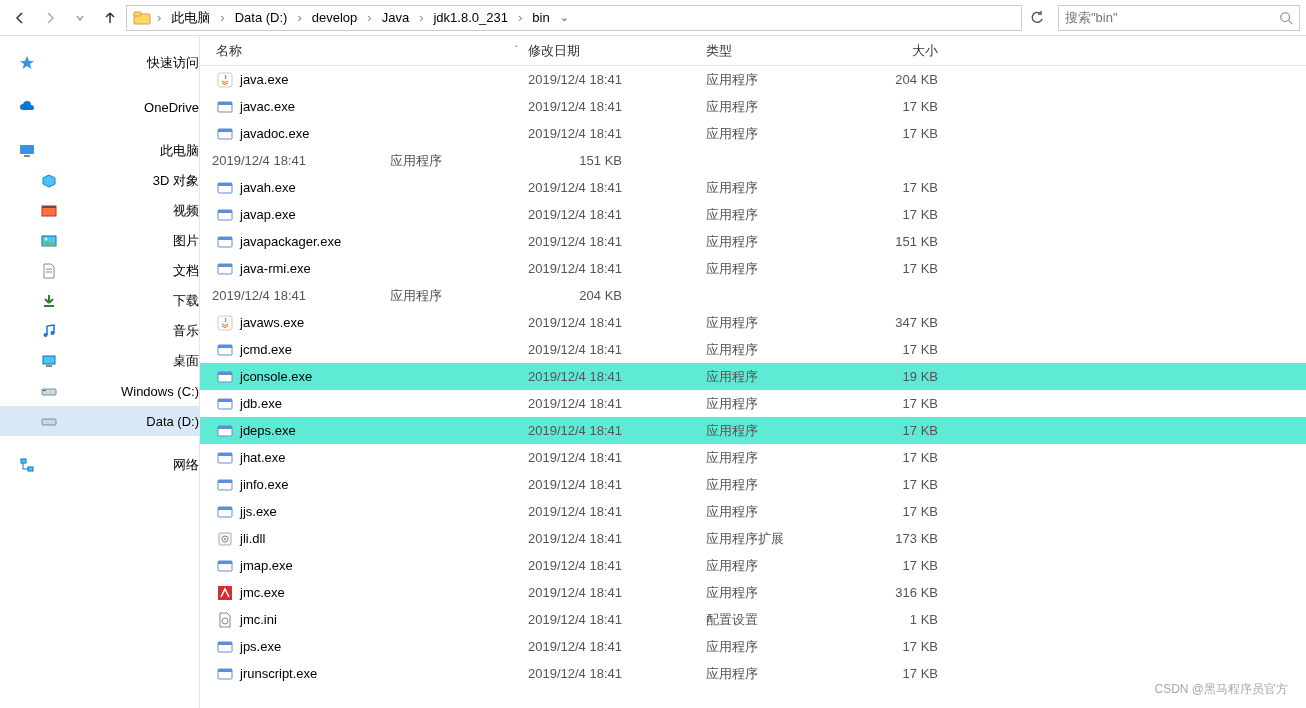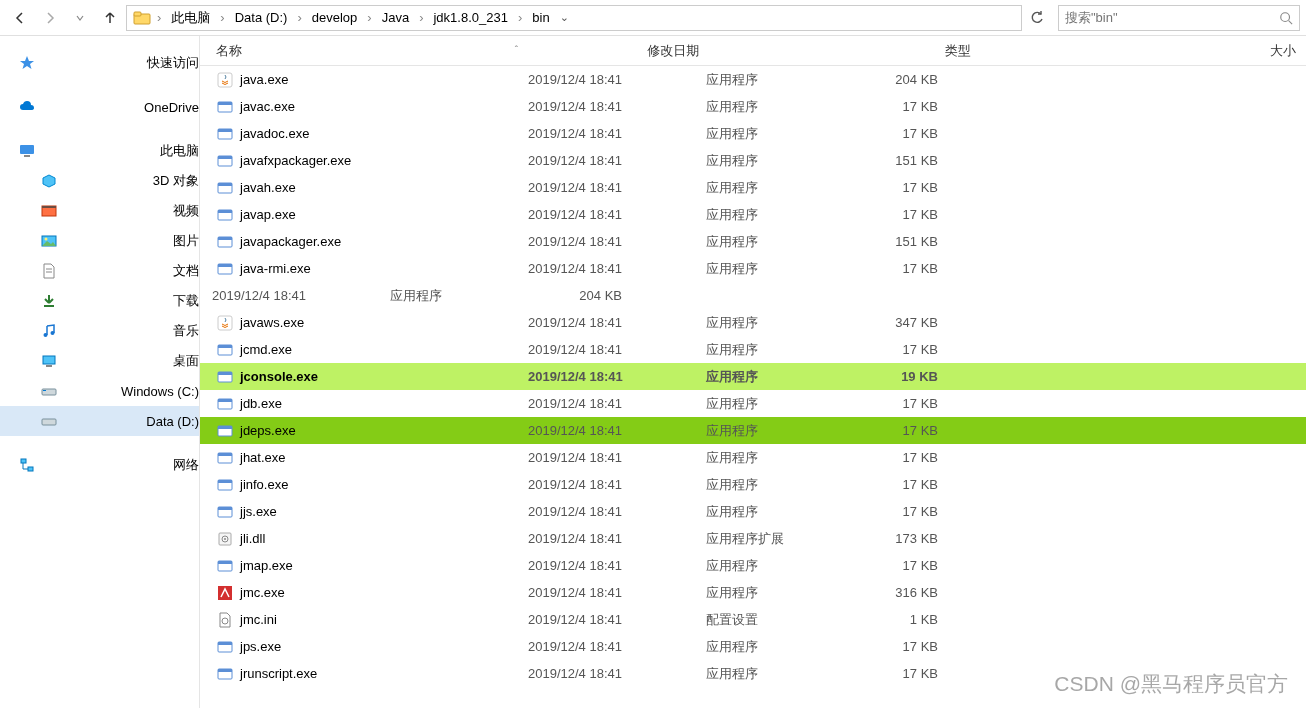--- a/index.html
+++ b/index.html
@@ -16,36 +16,36 @@
 .search-box input { border:none; outline:none; flex:1; font-size:13px; color:#333; }
 .search-ic { color:#888; }
 .main { display: flex; height: calc(100% - 36px); }
 .sidebar { width: 200px; border-right: 1px solid #e5e5e5; padding: 12px 0; overflow-y:auto; }
 .side-item { display: flex; align-items: center; height: 30px; padding-left: 18px; cursor: pointer; gap: 8px; justify-content: space-between; }
 .side-item.child { padding-left: 40px; }
 .side-item.selected { background: #d9e8f7; }
 .side-spacer { height: 14px; }
 .ico { width: 18px; height: 18px; display:inline-flex; align-items:center; justify-content:center; }
 .content { flex: 1; display: flex; flex-direction: column; }
-.col-headers { display: flex; height: 30px; border-bottom: 1px solid #e5e5e5; align-items: center; color: #333; padding-left: 12px; justify-content: space-between; }
+.col-headers { display: flex; height: 30px; border-bottom: 1px solid #e5e5e5; align-items: center; color: #333; padding-left: 12px; }
 .col-name { width: 316px; padding-left: 4px; display:flex; align-items:center; }
 .col-date { width: 178px; }
 .col-type { width: 150px; }
 .col-size { width: 92px; text-align: right; padding-right: 10px; }
 .sort-ind { font-size:10px; color:#888; margin-left:auto; margin-right:10px; }
 .file-list { flex: 1; overflow-y: auto; }
 .file-row { display: flex; height: 27px; align-items: center; padding-left: 12px; cursor: pointer; }
-.file-row.selected { background: #bef264; font-weight: bold; }
-.file-row.hover { background: #84cc16; }
+.file-row.selected { background: #5eead4; }
+.file-row.hover { background: #5eead4; }
 .file-name-cell { width: 316px; display: flex; align-items: center; gap: 6px; padding-left: 4px; }
 .file-date-cell { width: 178px; color: #555; }
 .file-type-cell { width: 150px; color: #555; }
 .file-size-cell { width: 92px; text-align: right; color: #555; padding-right: 10px; }
 .file-ico { width: 18px; height: 18px; display:flex; align-items:center; justify-content:center; font-size:12px; }
-.watermark { position: absolute; right: 18px; bottom: 10px; color: rgba(120,120,120,0.65); font-size: 21px; pointer-events:none; }
+.watermark { position: absolute; right: 18px; bottom: 10px; color: rgba(120,120,120,0.65); font-size: 12px; pointer-events:none; }
 svg { display:block; }
 </style>
 </head>
 <body>
 
 <div class="toolbar">
   <div class="nav-btn enabled">
     <svg width="16" height="16" viewBox="0 0 16 16">
         <path d="M10 3 L5 8 L10 13" stroke="#333" stroke-width="1.5" fill="none"></path>
       </svg>
@@ -267,29 +267,20 @@
                 <rect x="1" y="3" width="14" height="3" fill="#5c8fd6"></rect>
               </svg>
             </span>
             <span>javadoc.exe</span>
           </div>
           <div class="file-date-cell">2019/12/4 18:41</div>
           <div class="file-type-cell">应用程序</div>
           <div class="file-size-cell">17 KB</div>
         </div>
         <div class="file-row">
-          <div class="file-name-cell">
-            <span class="file-ico">
-              <svg width="16" height="16" viewBox="0 0 16 16">
-                <rect x="1" y="3" width="14" height="10" rx="1" fill="#fff" stroke="#5c8fd6"></rect>
-                <rect x="1" y="3" width="14" height="3" fill="#5c8fd6"></rect>
-              </svg>
-            </span>
-            <span>javafxpackager.exe</span>
-          </div>
           <div class="file-date-cell">2019/12/4 18:41</div>
           <div class="file-type-cell">应用程序</div>
           <div class="file-size-cell">151 KB</div>
         </div>
         <div class="file-row">
           <div class="file-name-cell">
             <span class="file-ico">
               <svg width="16" height="16" viewBox="0 0 16 16">
                 <rect x="1" y="3" width="14" height="10" rx="1" fill="#fff" stroke="#5c8fd6"></rect>
                 <rect x="1" y="3" width="14" height="3" fill="#5c8fd6"></rect>

